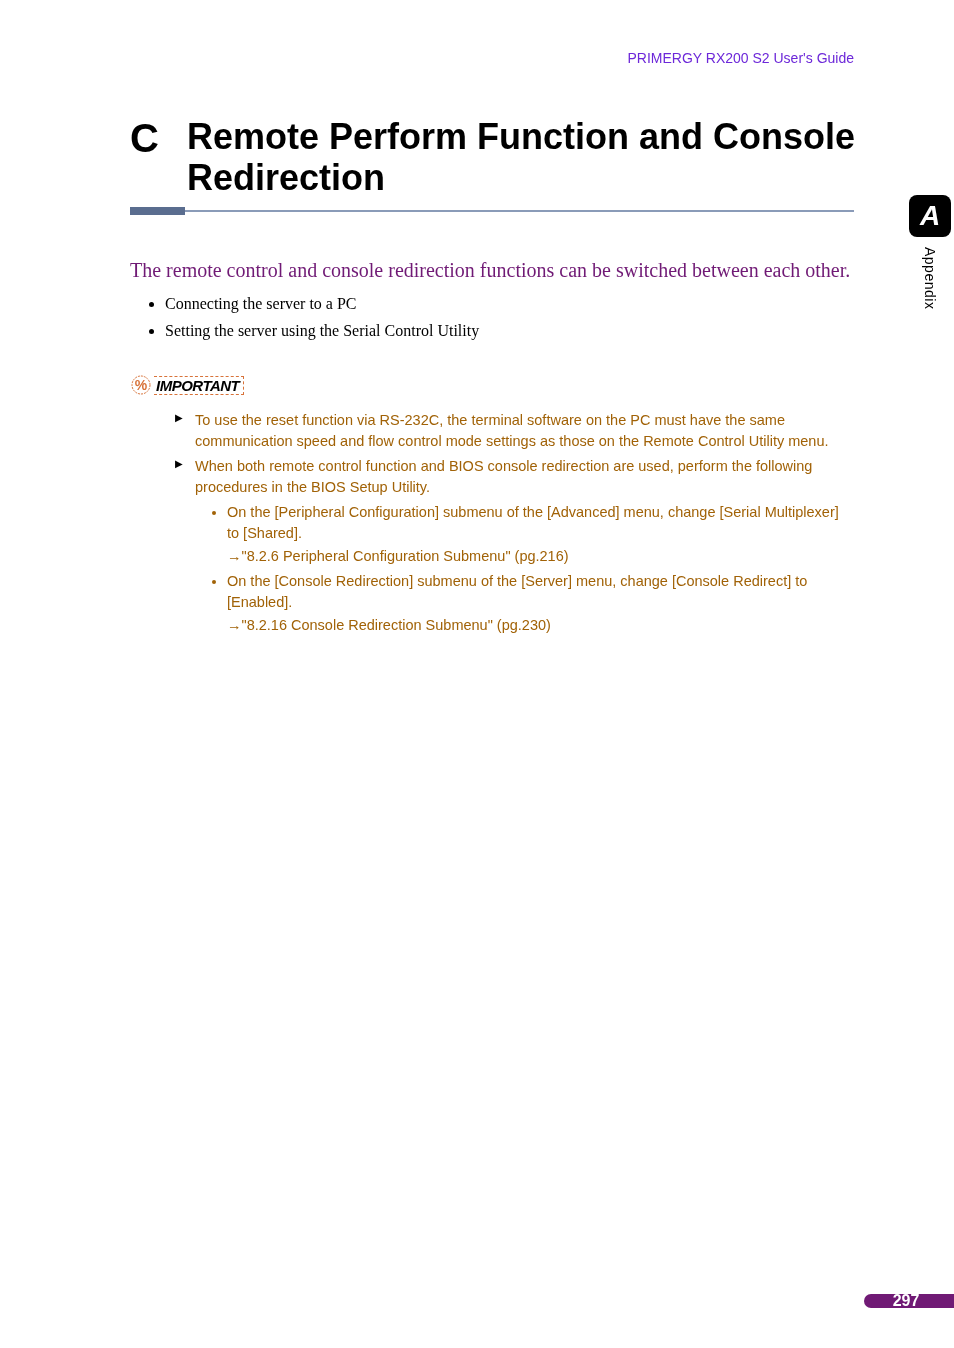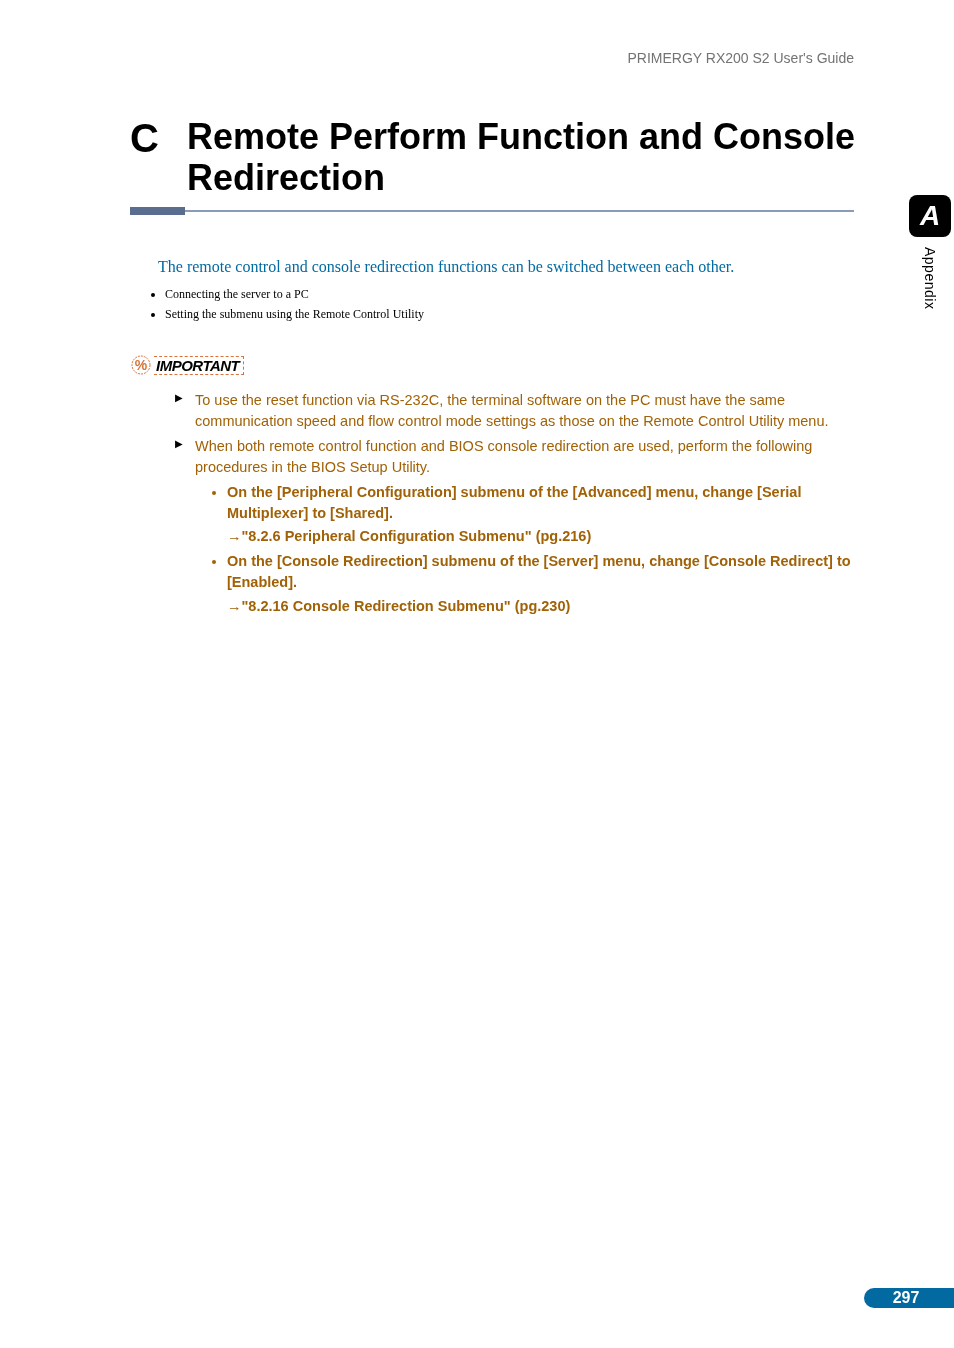--- a/index.html
+++ b/index.html
@@ -11,21 +11,21 @@
       color: #000;
       position: relative;
     }
     .page {
       padding: 50px 60px 0 60px;
       position: relative;
     }
     .header-text {
       text-align: right;
       font-size: 14px;
-      color: #737373;
+      color: #6d28d9;
       margin-bottom: 50px;
       padding-right: 40px;
     }
     .chapter-heading {
       display: flex;
       align-items: flex-start;
       margin-bottom: 8px;
       padding-left: 70px;
     }
     .chapter-letter {
@@ -72,33 +72,33 @@
     .intro-text {
       font-size: 17px;
       line-height: 1.5;
       color: #000;
       margin-left: 70px;
       margin-right: 40px;
       margin-bottom: 28px;
     }
     .body-text {
       font-family: "Times New Roman", Times, serif;
-      font-size: 16px;
-      color: #0369a1;
+      font-size: 20px;
+      color: #701a75;
       line-height: 1.55;
-      margin-left: 98px;
+      margin-left: 70px;
       margin-right: 40px;
     }
     .body-text p { margin-bottom: 2px; }
     .bullet-list {
       list-style: disc;
       margin-left: 105px;
       margin-right: 40px;
       font-family: "Times New Roman", Times, serif;
-      font-size: 12px;
+      font-size: 16px;
       line-height: 1.7;
       margin-top: 4px;
       margin-bottom: 30px;
     }
     .important-badge {
       display: inline-flex;
       align-items: center;
       margin-left: 70px;
       margin-bottom: 14px;
     }
@@ -143,21 +143,20 @@
       font-size: 10px;
       color: #000;
     }
     .important-sublist {
       list-style: disc;
       margin-left: 32px;
       margin-top: 4px;
     }
     .important-sublist > li {
       margin-bottom: 2px;
-      font-weight: bold;
     }
     .ref-line {
       margin-left: 0;
       margin-top: 2px;
       margin-bottom: 4px;
     }
     .side-tab {
       position: absolute;
       right: 0;
       top: 195px;
@@ -184,22 +183,22 @@
       font-size: 14px;
       color: #000;
       margin: 0 auto;
       letter-spacing: 0.5px;
     }
     .footer {
       position: absolute;
       bottom: 40px;
       right: 0;
       width: 90px;
-      height: 20px;
-      background: #0369a1;
+      height: 14px;
+      background: #701a75;
       border-radius: 13px 0 0 13px;
       display: flex;
       align-items: center;
       justify-content: center;
       color: #fff;
       font-family: Arial, sans-serif;
       font-weight: 700;
       font-size: 16px;
       padding-right: 6px;
     }
@@ -216,21 +215,21 @@
   </div>
   <div class="heading-rule"></div>
 
 
   <div class="body-text">
     <p>The remote control and console redirection functions can be switched between each other.</p>
   </div>
 
   <ul class="bullet-list">
     <li>Connecting the server to a PC</li>
-    <li>Setting the submenu using the Remote Control Utility</li>
+    <li>Setting the server using the Serial Control Utility</li>
   </ul>
 
   <div class="important-badge">
     <span class="important-icon">
       <svg width="20" height="20" viewBox="0 0 20 20">
         <circle cx="10" cy="10" r="9" fill="none" stroke="#d8733a" stroke-width="1" stroke-dasharray="2,1"></circle>
         <text x="10" y="15" text-anchor="middle" font-size="14" font-weight="900" fill="#d8733a" font-family="Arial">%</text>
       </svg>
     </span>
     <span class="important-text">IMPORTANT</span>

